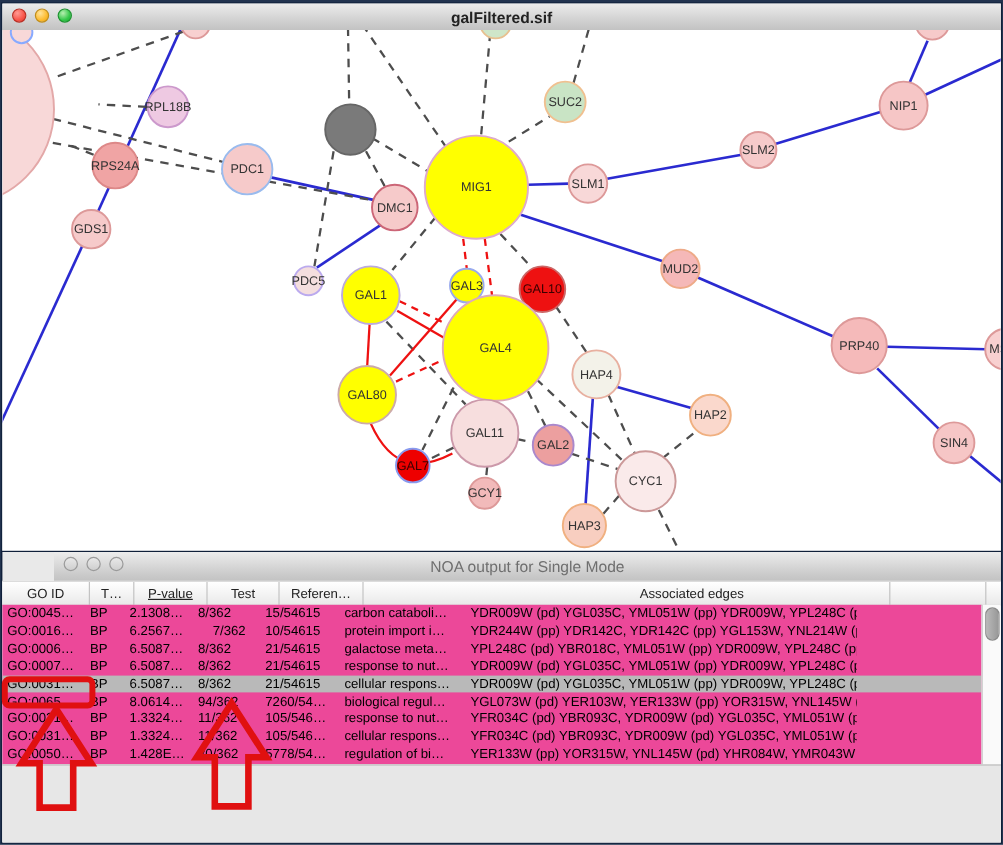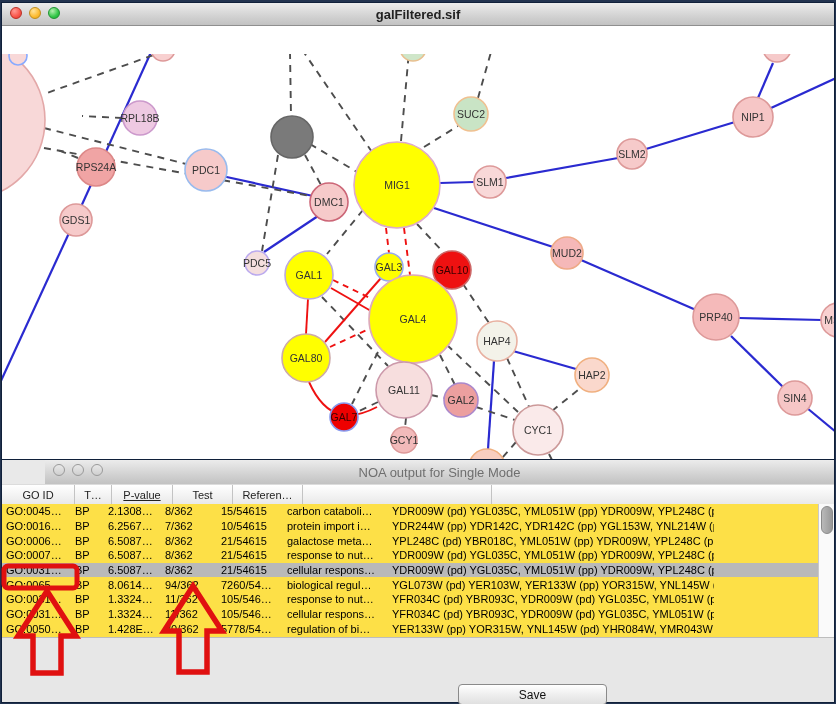--- a/index.html
+++ b/index.html
@@ -19,34 +19,34 @@
   .titlebar .title{font-size:13px;font-weight:600;color:#222;}
   .titlebar.inactive .title{font-weight:400;color:#6f6f6f;}
   .lights{position:absolute;left:8px;top:4px;display:flex;gap:7px;}
   .light{width:12px;height:12px;border-radius:50%;box-sizing:border-box;}
   .light.red{background:radial-gradient(circle at 35% 30%,#ff9a93,#f95449 60%,#d63b30);border:1px solid #ba2f25;}
   .light.yellow{background:radial-gradient(circle at 35% 30%,#ffe39a,#fdbb2f 60%,#df9f1e);border:1px solid #c08e1c;}
   .light.green{background:radial-gradient(circle at 35% 30%,#b6efb0,#33c748 60%,#1da835);border:1px solid #1d9330;}
   .light.off{background:linear-gradient(#e8e8e8,#cfcfcf);border:1px solid #9a9a9a;}
 
   #graph-window{left:2px;top:3px;width:832px;height:532px;}
-  #graph-canvas{position:absolute;left:0;top:22px;right:0;bottom:0;background:#fff;overflow:hidden;margin-top:29px;}
+  #graph-canvas{position:absolute;left:0;top:22px;right:0;bottom:0;background:#fff;overflow:hidden;}
   #graph-canvas svg{display:block;}
 
   #table-window{left:2px;top:460px;width:832px;height:242px;background:#e9e9e9;}
   #table-window .titlebar{height:24px;margin-left:43px;}
   #table-body{position:absolute;left:0;top:24px;right:0;bottom:0;background:#fff;}
   #table-header{
     position:absolute;left:0;top:0;height:19px;right:0;
     background:linear-gradient(#ffffff,#e9e9e9);
     border-bottom:1px solid #b9b9b9;border-top:1px solid #dcdcdc;
     display:flex;font-size:11px;color:#222;
   }
   .hcell{box-sizing:border-box;border-right:1px solid #c3c3c3;display:flex;align-items:center;justify-content:center;overflow:hidden;white-space:nowrap;}
-  #table-rows{position:absolute;left:0;top:20px;right:16px;height:133px;overflow:hidden;background:#fde047;}
+  #table-rows{position:absolute;left:0;top:20px;right:16px;height:133px;overflow:hidden;background:#ec4899;}
   .trow{display:flex;height:14.7px;align-items:center;font-size:11px;color:#000;white-space:nowrap;}
   .trow.selected{background:#b9b9b9;}
   .tcell{box-sizing:border-box;padding-left:4px;overflow:hidden;white-space:nowrap;flex:none;}
   #table-scrollbar{
     position:absolute;right:0;top:20px;width:16px;height:133px;
     background:#fafafa;border-left:1px solid #c9c9c9;box-sizing:border-box;
   }
   #table-scroll-thumb{
     position:absolute;left:2px;top:2px;width:10px;height:26px;border-radius:6px;
     background:linear-gradient(90deg,#b9b9b9,#989898);border:1px solid #8a8a8a;
@@ -213,38 +213,39 @@
     <div class="title">NOA output for Single Mode</div>
   </div>
   <div id="table-body">
     <div id="table-header">
         <div class="hcell" style="width: 73px;">GO ID</div>
         <div class="hcell" style="width: 37px;">T…</div>
         <div class="hcell" style="width: 61px; text-decoration: underline;">P-value</div>
         <div class="hcell" style="width: 60px;">Test</div>
         <div class="hcell" style="width: 70px;">Referen…</div>
         <div class="hcell" style="width: 109px; margin-top: 36px;">Desciption</div>
+        <div class="hcell" style="width: 330px;">Associated edges</div>
         <div class="hcell" style="width: 80px;"></div>
       </div>
     <div id="table-rows">
         <div class="trow">
           <div class="tcell" style="width: 69px;">GO:0045…</div>
           <div class="tcell" style="width: 33px;">BP</div>
           <div class="tcell" style="width: 57px;">2.1308…</div>
           <div class="tcell" style="width: 56px;">8/362</div>
           <div class="tcell" style="width: 66px;">15/54615</div>
           <div class="tcell" style="width: 105px;">carbon cataboli…</div>
           <div class="tcell" style="width: 326px;">YDR009W (pd) YGL035C, YML051W (pp) YDR009W, YPL248C (pd)…</div>
           <div class="tcell" style="width: 76px;"></div>
         </div>
         <div class="trow">
           <div class="tcell" style="width: 69px;">GO:0016…</div>
           <div class="tcell" style="width: 33px;">BP</div>
           <div class="tcell" style="width: 57px;">6.2567…</div>
-          <div class="tcell" style="width: 56px;">7/362</div>
+          <div class="tcell" style="width: 56px; text-align: center;">7/362</div>
           <div class="tcell" style="width: 66px;">10/54615</div>
           <div class="tcell" style="width: 105px;">protein import i…</div>
           <div class="tcell" style="width: 326px;">YDR244W (pp) YDR142C, YDR142C (pp) YGL153W, YNL214W (pp)…</div>
           <div class="tcell" style="width: 76px;"></div>
         </div>
         <div class="trow">
           <div class="tcell" style="width: 69px;">GO:0006…</div>
           <div class="tcell" style="width: 33px;">BP</div>
           <div class="tcell" style="width: 57px;">6.5087…</div>
           <div class="tcell" style="width: 56px;">8/362</div>
@@ -311,21 +312,20 @@
           <div class="tcell" style="width: 66px;">5778/54…</div>
           <div class="tcell" style="width: 105px;">regulation of bi…</div>
           <div class="tcell" style="width: 326px;">YER133W (pp) YOR315W, YNL145W (pd) YHR084W, YMR043W (pd)…</div>
           <div class="tcell" style="width: 76px;"></div>
         </div>
       </div>
     <div id="table-scrollbar">
       <div id="table-scroll-thumb"></div>
     </div>
     <div id="table-filler"></div>
-    <div class="mac-btn" id="save-button">Save</div>
   </div>
 </div>
 
 <svg id="annotation-overlay">
     <rect x="4" y="566" width="73" height="22" rx="4" fill="none" stroke="#e01010" stroke-width="5"></rect>
     <path d="M47,591 L76,636 L61,636 L61,673 L33,673 L33,636 L18,636 Z" fill="none" stroke="#e01010" stroke-width="5.5" stroke-linejoin="miter"></path>
     <path d="M193,586 L222,631 L207,631 L207,672 L179,672 L179,631 L164,631 Z" fill="none" stroke="#e01010" stroke-width="5.5" stroke-linejoin="miter"></path>
   </svg>
 
 </body></html>

